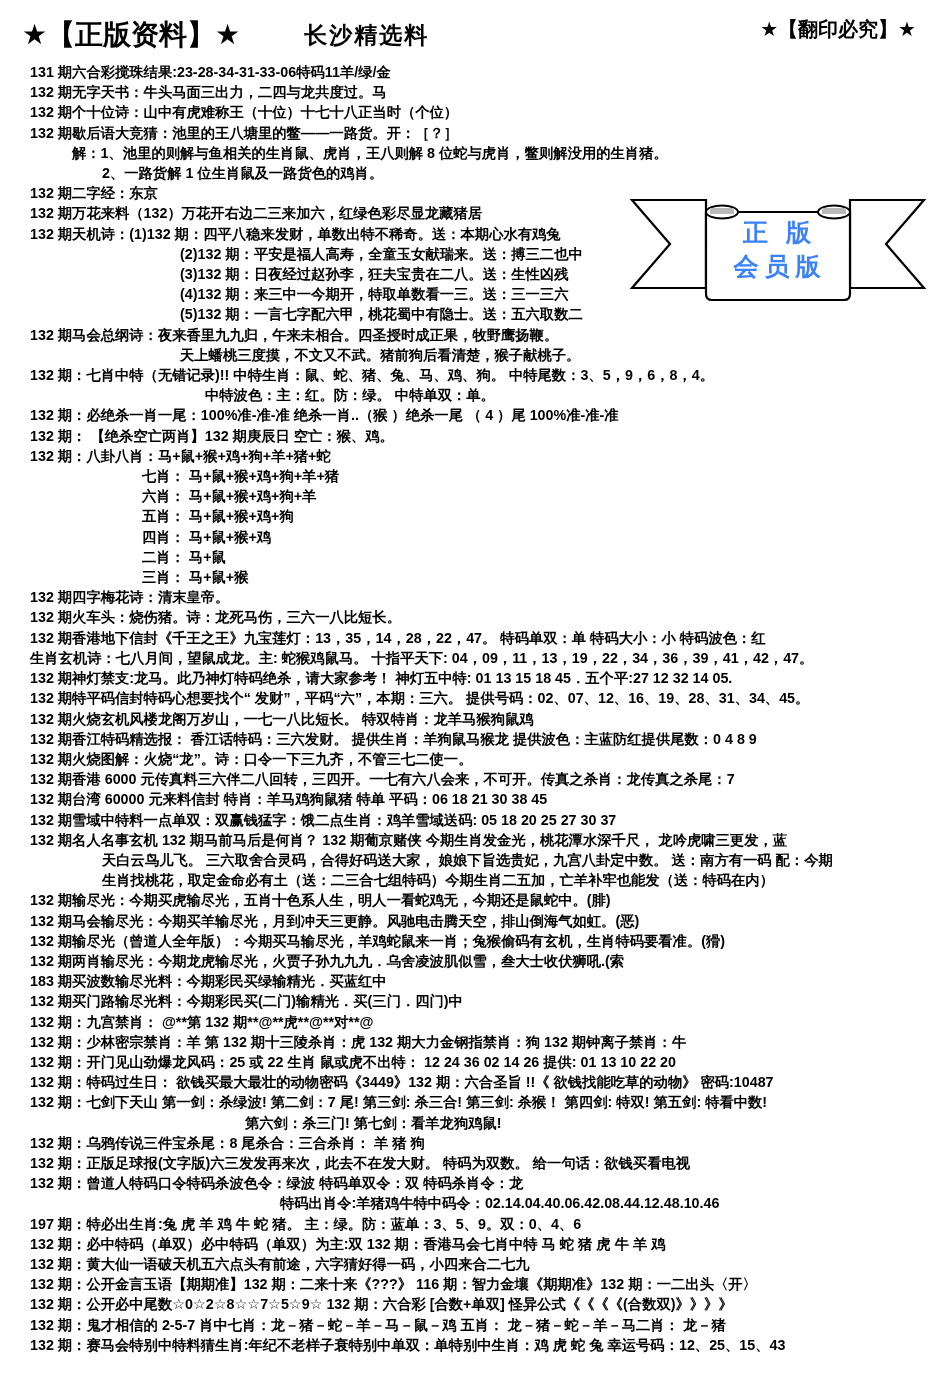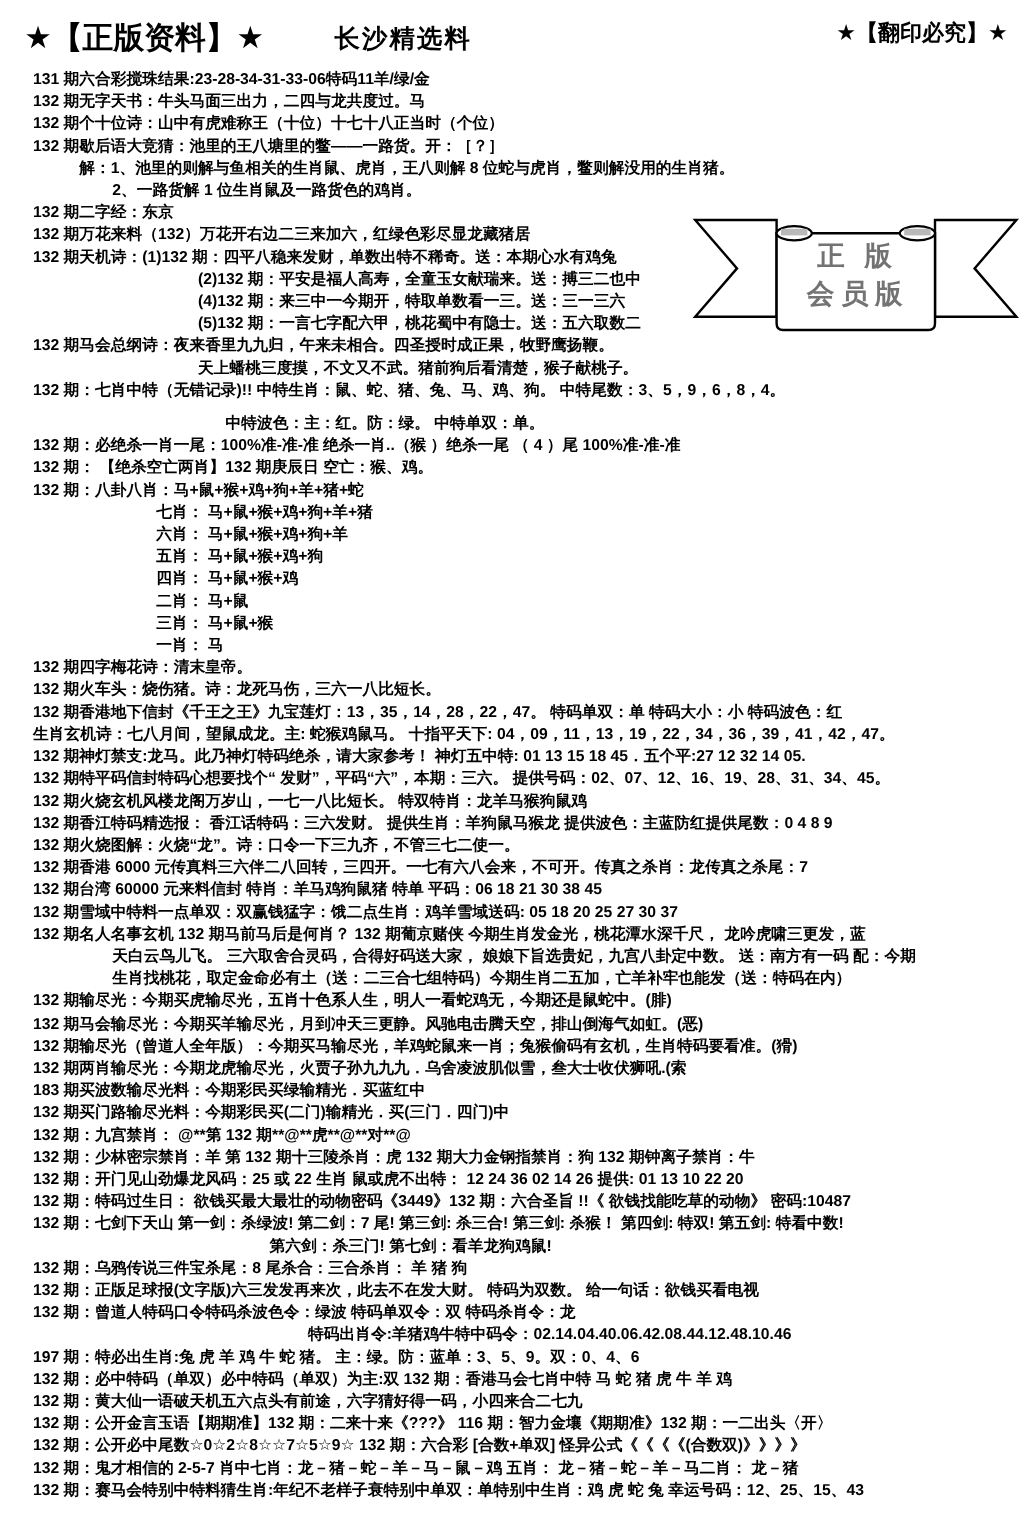--- a/index.html
+++ b/index.html
@@ -42,42 +42,42 @@
     font-size:14.3px;
     line-height:20.2px;
     white-space:nowrap;
     letter-spacing:0px;
     font-weight:600;
   }
   .ln.ind1{padding-left:42px;}
   .ln.ind2{padding-left:72px;}
   .ln.ind3{padding-left:112px;}
   .ln.ind4{padding-left:150px;}
-  .ln.ind5{padding-left:175px;margin-top:10px;}
+  .ln.ind5{padding-left:175px;}
   .ln.ind6{padding-left:215px;}
   .ln.ind7{padding-left:250px;}
 
   
   .ribbon{
     position:absolute;
     left:628px;
     top:196px;
     width:300px;
     height:112px;
     pointer-events:none;
   }
   .ribbon svg{display:block;}
   .ribbon-text{
     position:absolute;
     left:88px;top:20px;
     width:122px;
     text-align:center;
     font-family:"DejaVu Serif","Liberation Serif",serif;
     font-weight:bold;
-    color:#737373;
+    color:#3b82f6;
   }
   .rt1{font-size:25px;letter-spacing:18px;text-indent:18px;line-height:34px;}
   .rt2{font-size:25px;letter-spacing:6px;text-indent:6px;line-height:34px;}
 </style>
 </head>
 <body>
 
 <div class="page">
 
   <div class="header">
@@ -110,36 +110,36 @@
       <div class="ln">131 期六合彩搅珠结果:23-28-34-31-33-06特码11羊/绿/金</div>
       <div class="ln">132 期无字天书：牛头马面三出力，二四与龙共度过。马</div>
       <div class="ln">132 期个十位诗：山中有虎难称王（十位）十七十八正当时（个位）</div>
       <div class="ln">132 期歇后语大竞猜：池里的王八塘里的鳖——一路货。开：［？］</div>
       <div class="ln ind1">解：1、池里的则解与鱼相关的生肖鼠、虎肖，王八则解 8 位蛇与虎肖，鳖则解没用的生肖猪。</div>
       <div class="ln ind2">2、一路货解 1 位生肖鼠及一路货色的鸡肖。</div>
       <div class="ln">132 期二字经：东京</div>
       <div class="ln">132 期万花来料（132）万花开右边二三来加六，红绿色彩尽显龙藏猪居</div>
       <div class="ln">132 期天机诗：(1)132 期：四平八稳来发财，单数出特不稀奇。送：本期心水有鸡兔</div>
       <div class="ln ind4">(2)132 期：平安是福人高寿，全童玉女献瑞来。送：搏三二也中</div>
+      <div class="ln ind4">(3)132 期：日夜经过赵孙李，狂夫宝贵在二八。送：生性凶残</div>
       <div class="ln ind4">(4)132 期：来三中一今期开，特取单数看一三。送：三一三六</div>
       <div class="ln ind4">(5)132 期：一言七字配六甲，桃花蜀中有隐士。送：五六取数二</div>
       <div class="ln">132 期马会总纲诗：夜来香里九九归，午来未相合。四圣授时成正果，牧野鹰扬鞭。</div>
       <div class="ln ind4">天上蟠桃三度摸，不文又不武。猪前狗后看清楚，猴子献桃子。</div>
       <div class="ln">132 期：七肖中特（无错记录)!! 中特生肖：鼠、蛇、猪、兔、马、鸡、狗。 中特尾数：3、5，9，6，8，4。</div>
       <div class="ln ind5">中特波色：主：红。防：绿。 中特单双：单。</div>
       <div class="ln">132 期：必绝杀一肖一尾：100%准-准-准  绝杀一肖..（猴 ）绝杀一尾 （ 4 ）尾  100%准-准-准</div>
       <div class="ln">132 期：       【绝杀空亡两肖】132 期庚辰日 空亡：猴、鸡。</div>
       <div class="ln">132 期：八卦八肖：马+鼠+猴+鸡+狗+羊+猪+蛇</div>
       <div class="ln ind3">七肖： 马+鼠+猴+鸡+狗+羊+猪</div>
       <div class="ln ind3">六肖： 马+鼠+猴+鸡+狗+羊</div>
       <div class="ln ind3">五肖： 马+鼠+猴+鸡+狗</div>
       <div class="ln ind3">四肖： 马+鼠+猴+鸡</div>
       <div class="ln ind3">二肖： 马+鼠</div>
       <div class="ln ind3">三肖： 马+鼠+猴</div>
-      <div class="ln ind3">一肖： 马</div>
       <div class="ln">132 期四字梅花诗：清末皇帝。</div>
       <div class="ln">132 期火车头：烧伤猪。诗：龙死马伤，三六一八比短长。</div>
       <div class="ln">132 期香港地下信封《千王之王》九宝莲灯：13，35，14，28，22，47。 特码单双：单 特码大小：小 特码波色：红</div>
       <div class="ln">生肖玄机诗：七八月间，望鼠成龙。主: 蛇猴鸡鼠马。 十指平天下: 04，09，11，13，19，22，34，36，39，41，42，47。</div>
       <div class="ln">132 期神灯禁支:龙马。此乃神灯特码绝杀，请大家参考！ 神灯五中特: 01 13 15 18 45．五个平:27 12 32 14 05.</div>
       <div class="ln">132 期特平码信封特码心想要找个“ 发财”，平码“六”，本期：三六。 提供号码：02、07、12、16、19、28、31、34、45。</div>
       <div class="ln">132 期火烧玄机风楼龙阁万岁山，一七一八比短长。 特双特肖：龙羊马猴狗鼠鸡</div>
       <div class="ln">132 期香江特码精选报： 香江话特码：三六发财。 提供生肖：羊狗鼠马猴龙 提供波色：主蓝防红提供尾数：0 4 8 9</div>
       <div class="ln">132 期火烧图解：火烧“龙”。诗：口令一下三九齐，不管三七二使一。</div>
       <div class="ln">132 期香港 6000 元传真料三六伴二八回转，三四开。一七有六八会来，不可开。传真之杀肖：龙传真之杀尾：7</div>

